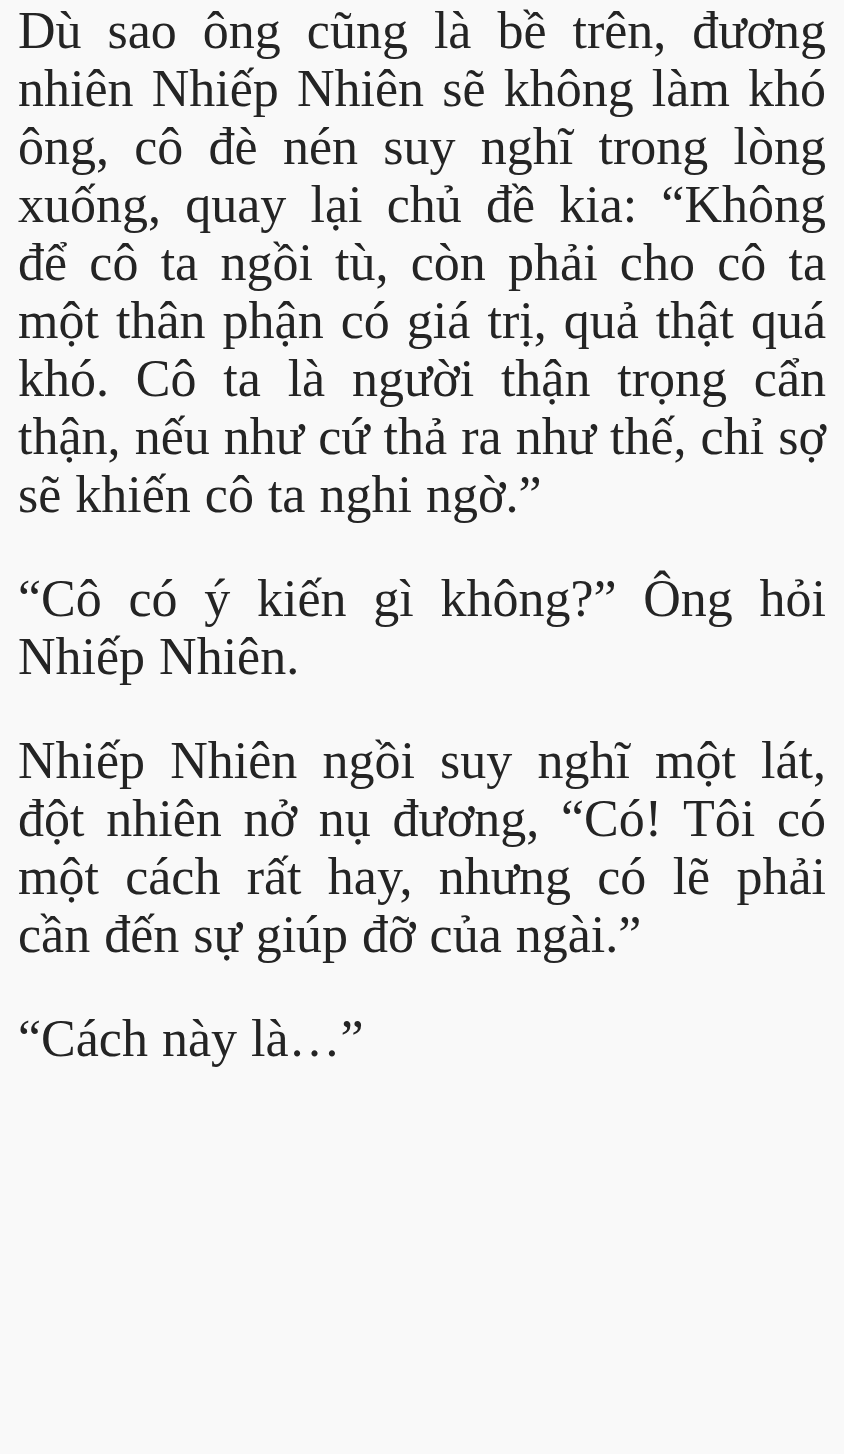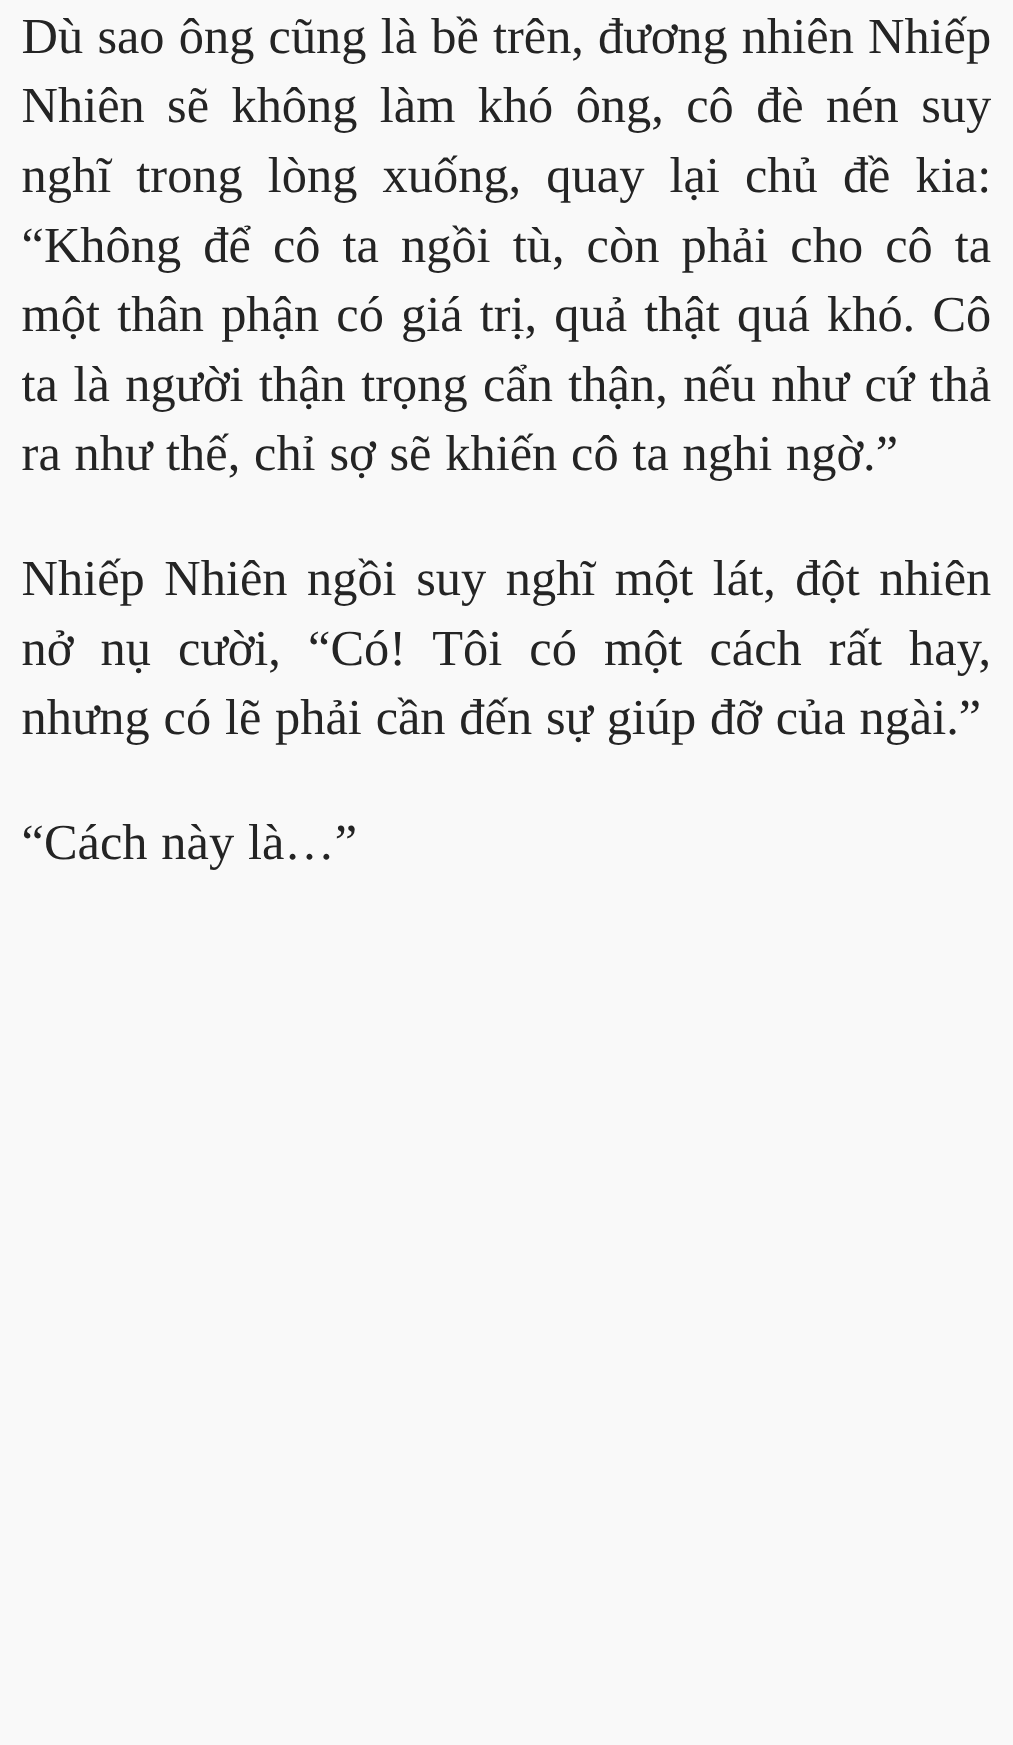--- a/index.html
+++ b/index.html
@@ -8,35 +8,36 @@
     background: #f9f9f9;
   }
   .page {
     width: 844px;
     height: 1454px;
     box-sizing: border-box;
     background: #f9f9f9;
     padding: 2px 18px 0 18px;
     overflow: hidden;
     font-family: "Liberation Serif", "DejaVu Serif", serif;
-    font-size: 42px;
+    font-size: 52px;
     line-height: 58px;
     color: #242424;
     text-align: justify;
     text-justify: inter-word;
   }
   .page p.para {
     margin: 0 0 46px 0;
     padding: 0;
     word-spacing: 1px;
   }
   .page p.para:last-child {
     margin-bottom: 0;
   }
 </style>
 </head>
 <body>
 
 <div class="page">
   <p class="para">Dù sao ông cũng là bề trên, đương nhiên Nhiếp Nhiên sẽ không làm khó ông, cô đè nén suy nghĩ trong lòng xuống, quay lại chủ đề kia: “Không để cô ta ngồi tù, còn phải cho cô ta một thân phận có giá trị, quả thật quá khó. Cô ta là người thận trọng cẩn thận, nếu như cứ thả ra như thế, chỉ sợ sẽ khiến cô ta nghi ngờ.”</p>
-  <p class="para">Nhiếp Nhiên ngồi suy nghĩ một lát, đột nhiên nở nụ cười, “Có! Tôi có một cách rất hay, nhưng có lẽ phải cần đến sự giúp đỡ của ngài.”</p>
+  <p class="para">“Cô có ý kiến gì không?” Ông hỏi Nhiếp Nhiên.</p>
+  <p class="para">Nhiếp Nhiên ngồi suy nghĩ một lát, đột nhiên nở nụ đương, “Có! Tôi có một cách rất hay, nhưng có lẽ phải cần đến sự giúp đỡ của ngài.”</p>
   <p class="para">“Cách này là…”</p>
 </div>
 
 </body></html>

